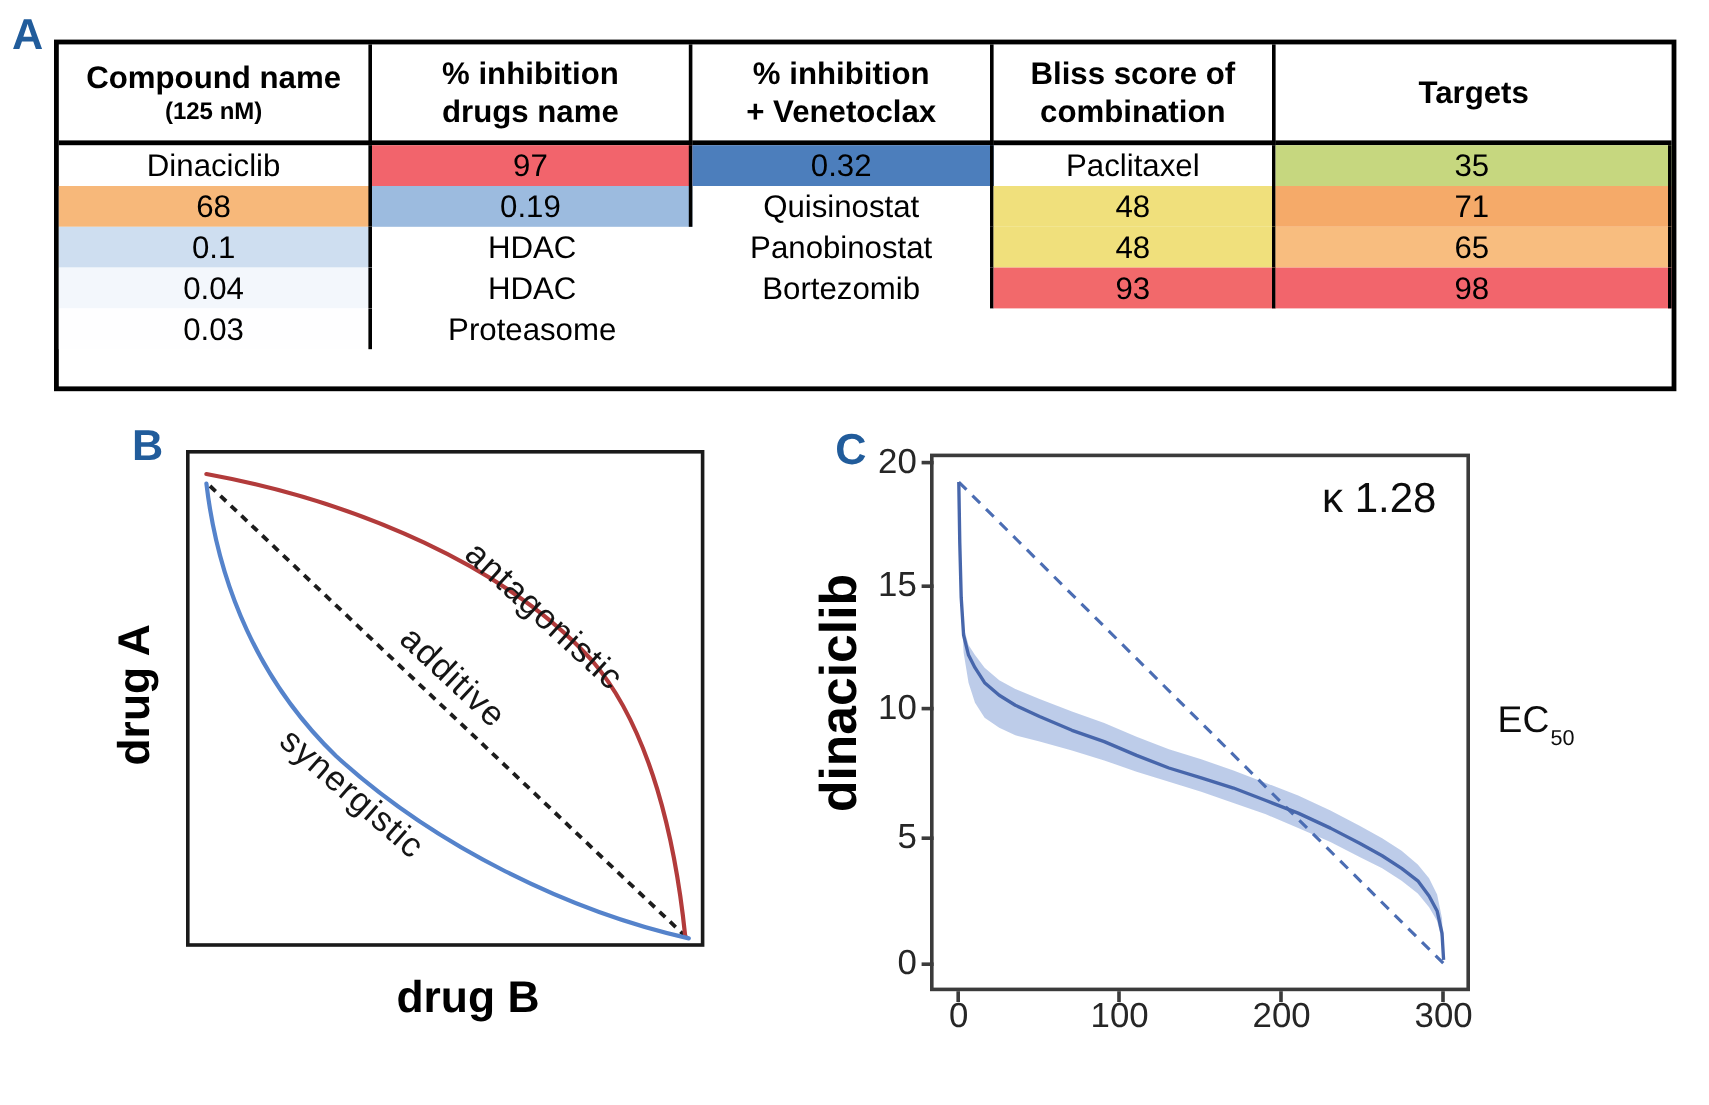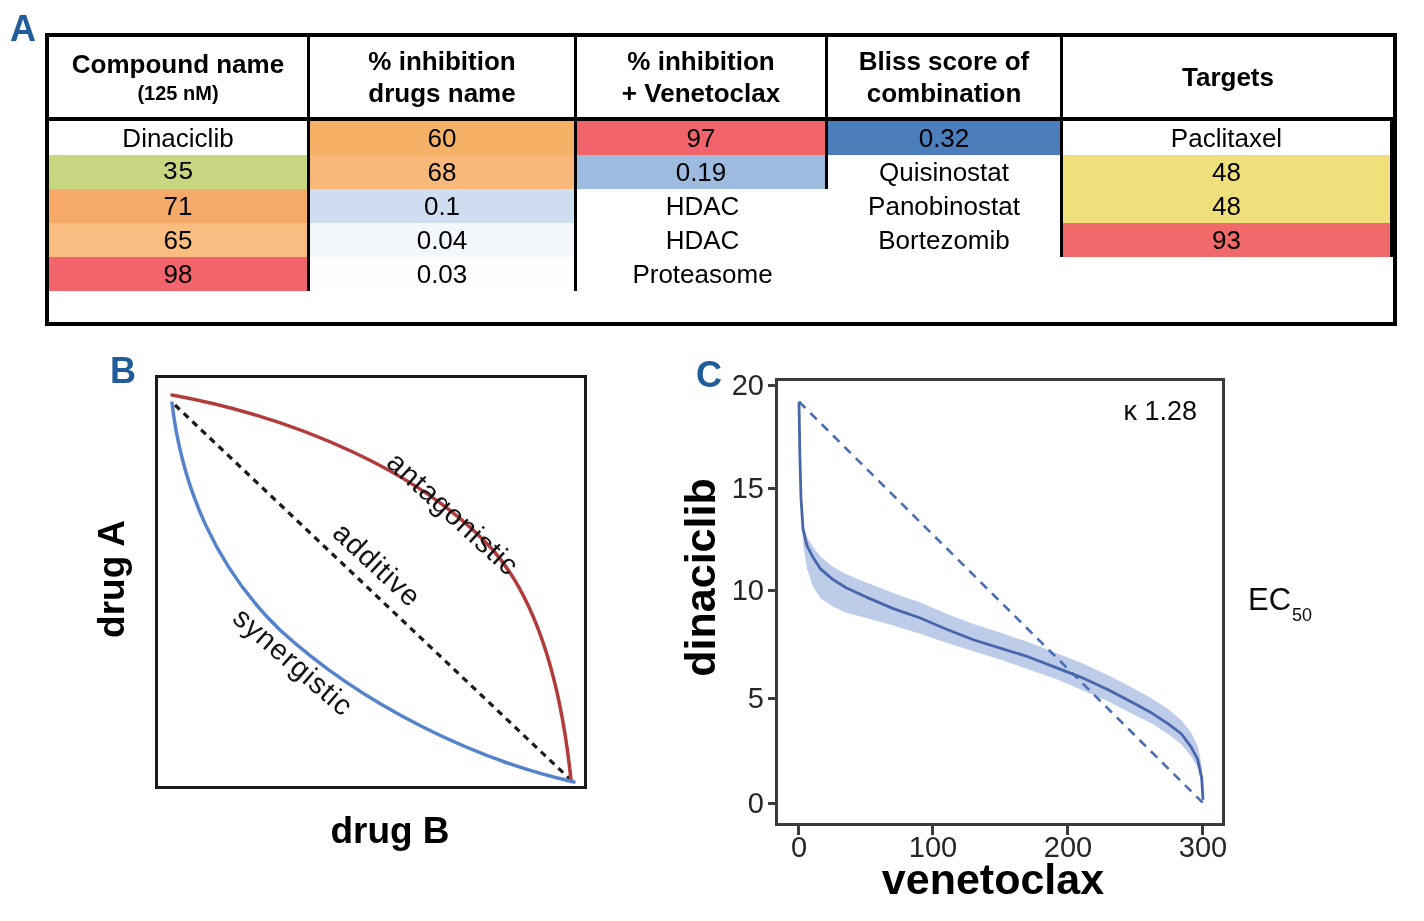--- a/index.html
+++ b/index.html
@@ -38,21 +38,21 @@
          border:3px solid #3b3b3b;box-sizing:border-box;background:#fff;}
   .ytick-label{position:absolute;width:70px;height:30px;text-align:right;
                font-size:29px;color:#262626;line-height:30px;}
   .xtick-label{position:absolute;width:80px;height:30px;text-align:center;
                font-size:29px;color:#262626;line-height:30px;}
   .ytick-mark{position:absolute;width:10px;height:3px;background:#3b3b3b;}
   .xtick-mark{position:absolute;width:3px;height:9px;background:#3b3b3b;}
   .axis-label-c{position:absolute;font-weight:bold;font-size:43px;color:#000;
                 width:320px;text-align:center;}
   .kappa{position:absolute;left:947px;top:396px;width:250px;text-align:right;
-         font-size:27px;color:#0c0c0c;}
+         font-size:35px;color:#0c0c0c;}
   .ec50{position:absolute;left:1248px;top:582px;font-size:31px;color:#0c0c0c;}
   .ec50 sub{font-size:18px;position:relative;bottom:-4px;left:1px;text-align:center;}
 </style>
 </head>
 <body>
 
 <div class="canvas">
 
   <div class="panel-letter" style="left:10px;top:8px;">A</div>
 
@@ -72,25 +72,24 @@
     <div class="hcell">
       <span>Bliss score of</span>
       <span>combination</span>
     </div>
     <div class="hcell last">
       <span>Targets</span>
 
     </div>
 
   <div class="dcell">Dinaciclib</div>
-      <div class="dcell" style="background: rgb(245, 178, 102);">60</div>
       <div class="dcell" style="background: rgb(242, 100, 108);">97</div>
       <div class="dcell" style="background: rgb(76, 126, 188);">0.32</div>
       <div class="dcell">Paclitaxel</div>
-      <div class="dcell" style="background: rgb(198, 215, 127); font-family: Liberation Mono, monospace;">35</div>
+      <div class="dcell" style="background: rgb(198, 215, 127);">35</div>
       <div class="dcell" style="background: rgb(247, 184, 122);">68</div>
       <div class="dcell" style="background: rgb(156, 187, 223);">0.19</div>
       <div class="dcell">Quisinostat</div>
       <div class="dcell" style="background: rgb(240, 224, 124);">48</div>
       <div class="dcell" style="background: rgb(245, 170, 105);">71</div>
       <div class="dcell" style="background: rgb(206, 222, 240);">0.1</div>
       <div class="dcell last">HDAC</div>
       <div class="dcell">Panobinostat</div>
       <div class="dcell" style="background: rgb(240, 224, 124);">48</div>
       <div class="dcell" style="background: rgb(248, 189, 127);">65</div>
@@ -144,19 +143,18 @@
   <div class="xtick-mark" style="left:797px;top:826px;"></div>
   <div class="xtick-mark" style="left:931px;top:826px;"></div>
   <div class="xtick-mark" style="left:1066px;top:826px;"></div>
   <div class="xtick-mark" style="left:1201px;top:826px;"></div>
   <div class="xtick-label" style="left:759px;top:832px;">0</div>
   <div class="xtick-label" style="left:893px;top:832px;">100</div>
   <div class="xtick-label" style="left:1028px;top:832px;">200</div>
   <div class="xtick-label" style="left:1163px;top:832px;">300</div>
 
   <div class="axis-label-c" style="left:540px;top:553px;transform:rotate(-90deg);">dinaciclib</div>
-  <div class="axis-label-c" style="left:833px;top:855px;">venetoclax</div>
 
   <div class="kappa">κ 1.28</div>
 
   <div class="ec50"><span>EC</span><sub>50</sub></div>
 
 </div>
 
 </body></html>

